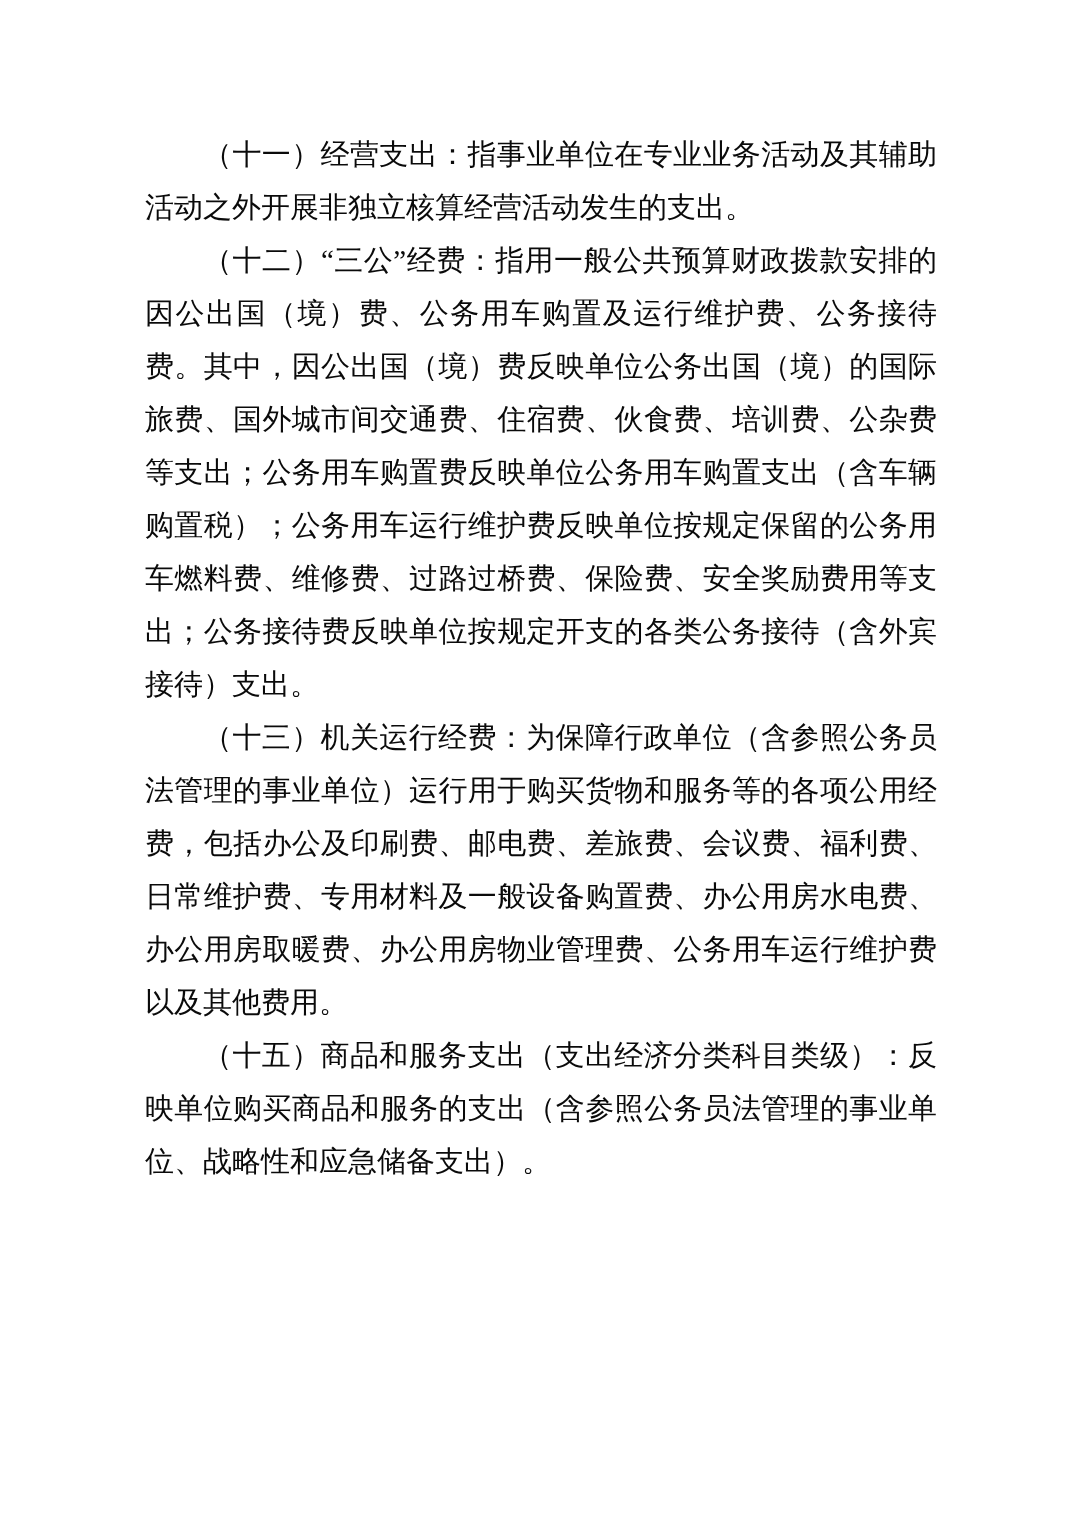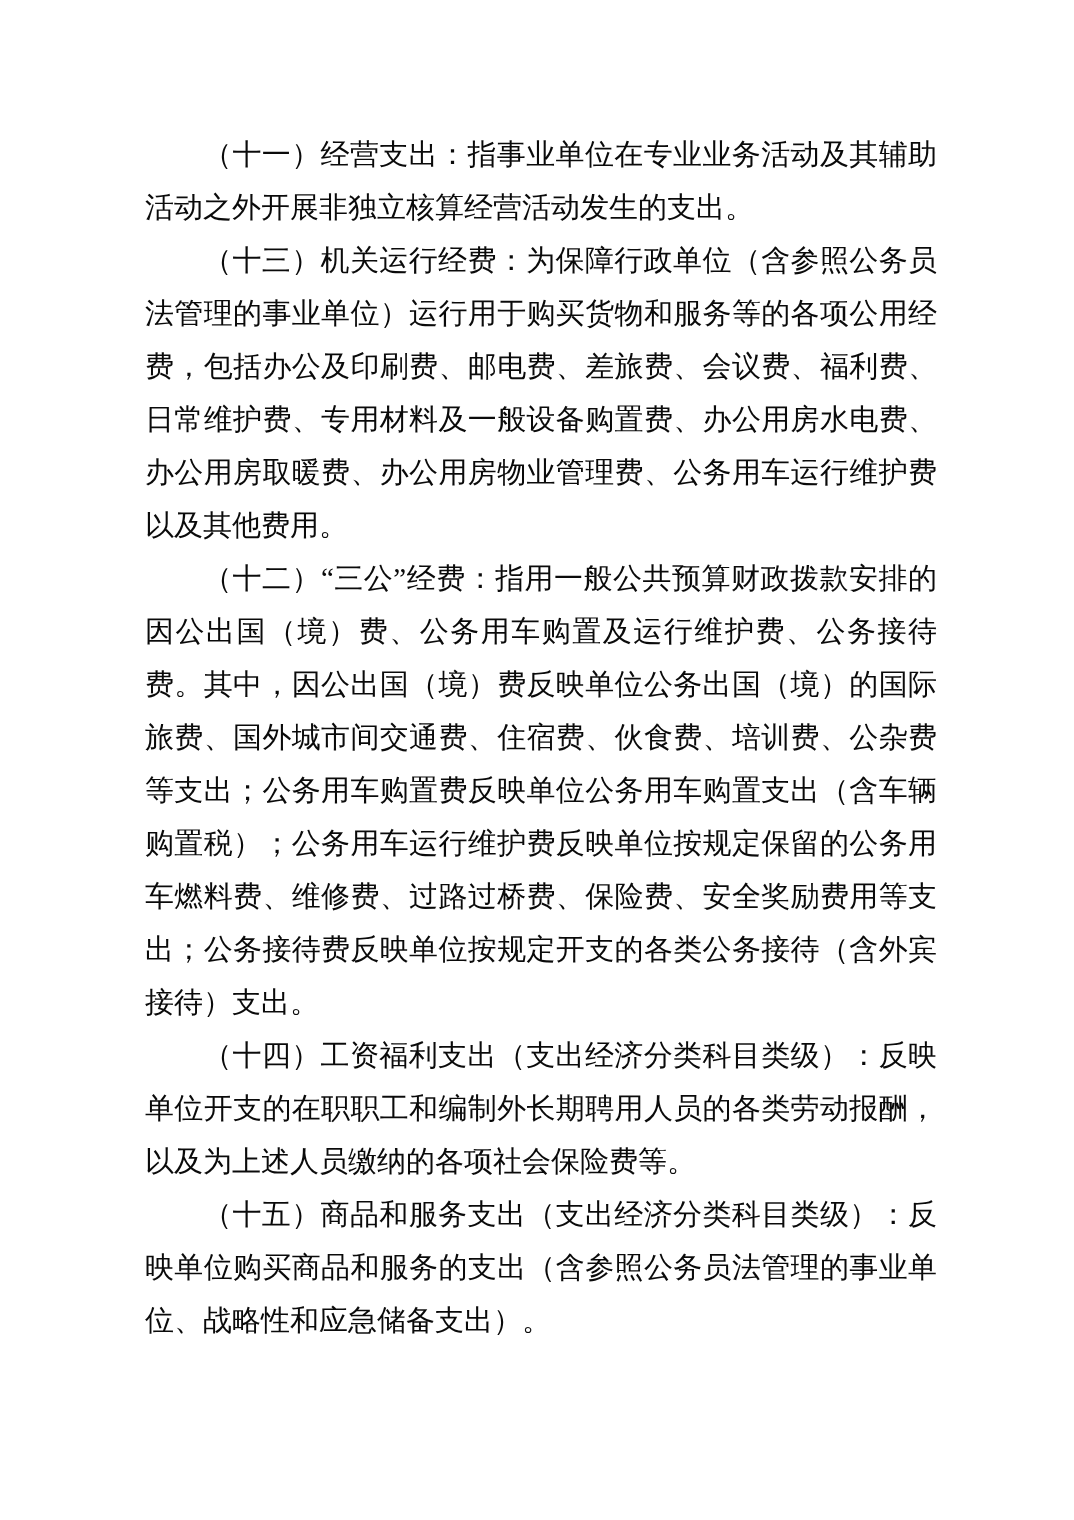--- a/index.html
+++ b/index.html
@@ -32,17 +32,16 @@
     padding: 0;
     word-break: break-all;
     font-weight: 400;
   }
 </style>
 </head>
 <body>
 
 <div class="page">
   <p class="para">（十一）经营支出：指事业单位在专业业务活动及其辅助活动之外开展非独立核算经营活动发生的支出。</p>
+  <p class="para">（十二）“三公”经费：指用一般公共预算财政拨款安排的因公出国（境）费、公务用车购置及运行维护费、公务接待费。其中，因公出国（境）费反映单位公务出国（境）的国际旅费、国外城市间交通费、住宿费、伙食费、培训费、公杂费等支出；公务用车购置费反映单位公务用车购置支出（含车辆购置税）；公务用车运行维护费反映单位按规定保留的公务用车燃料费、维修费、过路过桥费、保险费、安全奖励费用等支出；公务接待费反映单位按规定开支的各类公务接待（含外宾接待）支出。</p>
   <p class="para">（十三）机关运行经费：为保障行政单位（含参照公务员法管理的事业单位）运行用于购买货物和服务等的各项公用经费，包括办公及印刷费、邮电费、差旅费、会议费、福利费、日常维护费、专用材料及一般设备购置费、办公用房水电费、办公用房取暖费、办公用房物业管理费、公务用车运行维护费以及其他费用。</p>
-  <p class="para">（十二）“三公”经费：指用一般公共预算财政拨款安排的因公出国（境）费、公务用车购置及运行维护费、公务接待费。其中，因公出国（境）费反映单位公务出国（境）的国际旅费、国外城市间交通费、住宿费、伙食费、培训费、公杂费等支出；公务用车购置费反映单位公务用车购置支出（含车辆购置税）；公务用车运行维护费反映单位按规定保留的公务用车燃料费、维修费、过路过桥费、保险费、安全奖励费用等支出；公务接待费反映单位按规定开支的各类公务接待（含外宾接待）支出。</p>
-  <p class="para">（十四）工资福利支出（支出经济分类科目类级）：反映单位开支的在职职工和编制外长期聘用人员的各类劳动报酬，以及为上述人员缴纳的各项社会保险费等。</p>
   <p class="para">（十五）商品和服务支出（支出经济分类科目类级）：反映单位购买商品和服务的支出（含参照公务员法管理的事业单位、战略性和应急储备支出）。</p>
 </div>
 
 </body></html>

